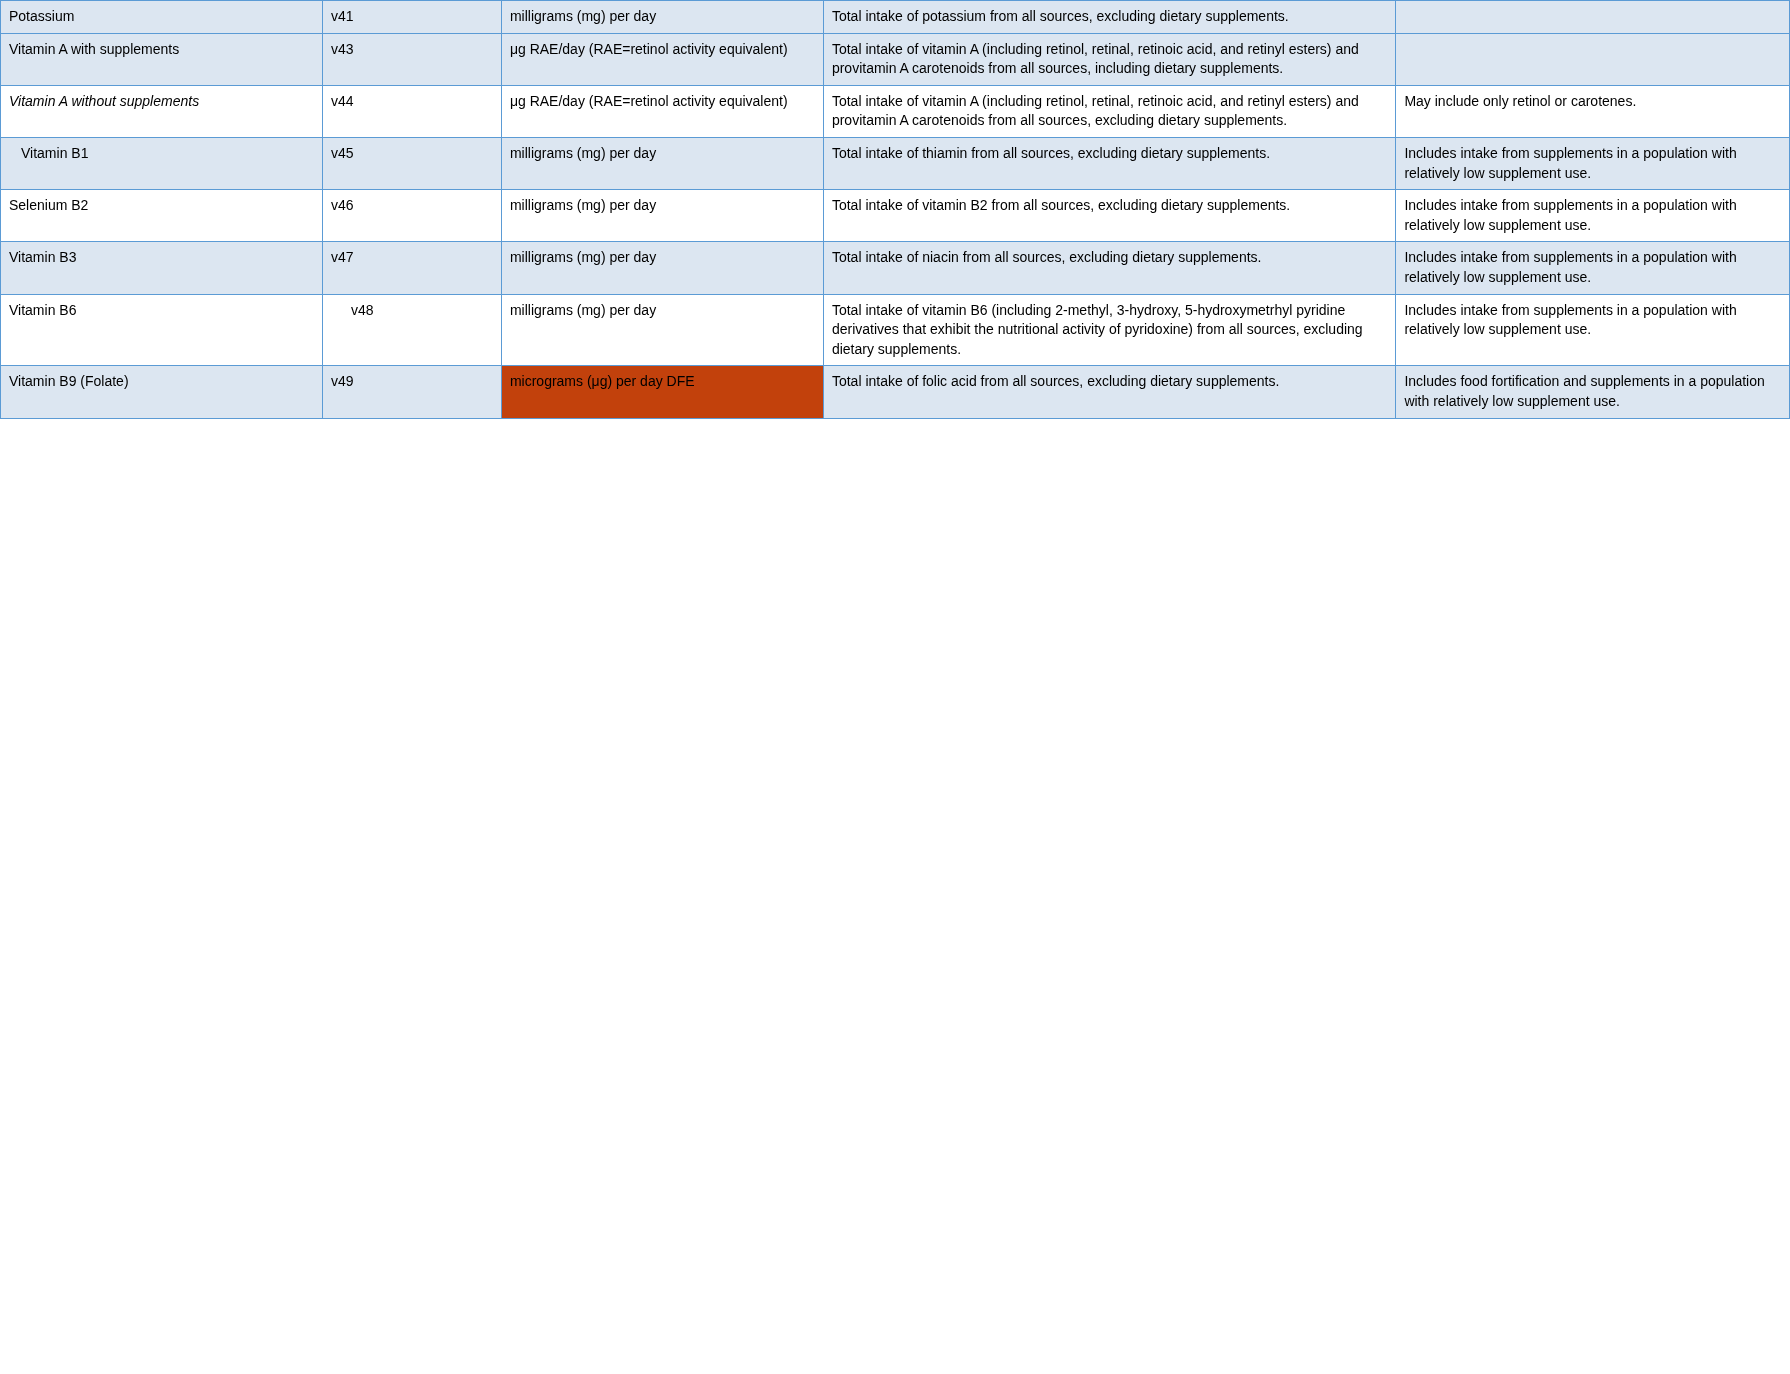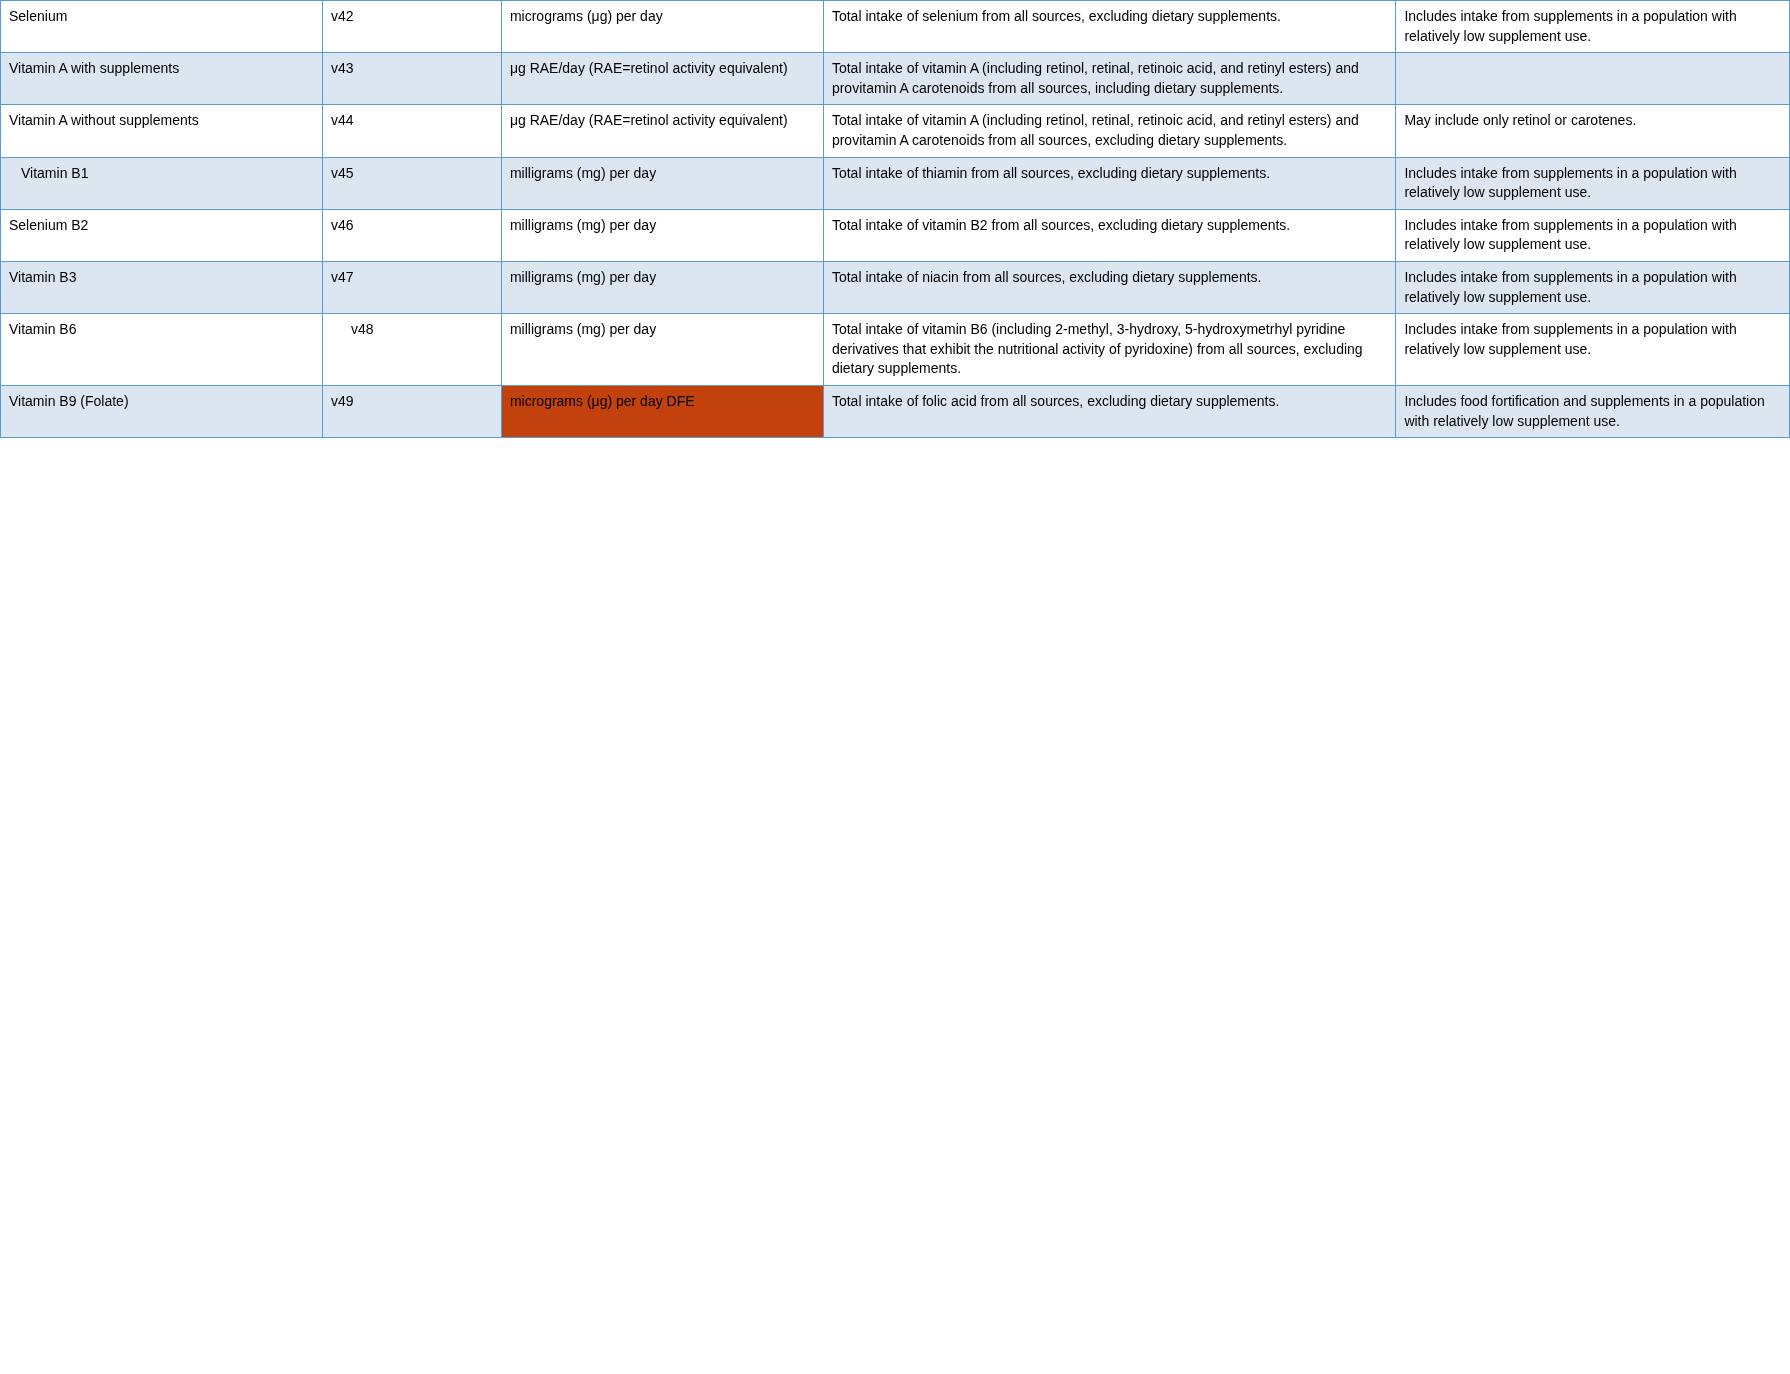--- a/index.html
+++ b/index.html
@@ -37,36 +37,36 @@
 
 <table>
   <colgroup>
     <col class="c1">
     <col class="c2">
     <col class="c3">
     <col class="c4">
     <col class="c5">
   </colgroup>
   <tbody id="table-body">
-      <tr>
-        <td style="background-color: rgb(255, 255, 255);">Selenium</td>
-        <td style="background-color: rgb(255, 255, 255);">v42</td>
-        <td style="background-color: rgb(255, 255, 255);">micrograms (μg) per day</td>
-        <td style="background-color: rgb(255, 255, 255);">Total intake of selenium from all sources, excluding dietary supplements.</td>
-        <td style="background-color: rgb(255, 255, 255);">Includes intake from supplements in a population with relatively low supplement use.</td>
+  <tr>
+        <td style="background-color: rgb(220, 230, 241);">Potassium</td>
+        <td style="background-color: rgb(220, 230, 241);">v41</td>
+        <td style="background-color: rgb(220, 230, 241);">milligrams (mg) per day</td>
+        <td style="background-color: rgb(220, 230, 241);">Total intake of potassium from all sources, excluding dietary supplements.</td>
+        <td style="background-color: rgb(220, 230, 241);"></td>
       </tr>
       <tr>
         <td style="background-color: rgb(220, 230, 241);">Vitamin A with supplements</td>
         <td style="background-color: rgb(220, 230, 241); margin-left: 32px;">v43</td>
         <td style="background-color: rgb(220, 230, 241);">μg RAE/day (RAE=retinol activity equivalent)</td>
         <td style="background-color: rgb(220, 230, 241);">Total intake of vitamin A (including retinol, retinal, retinoic acid, and retinyl esters) and provitamin A carotenoids from all sources, including dietary supplements.</td>
         <td style="background-color: rgb(220, 230, 241);"></td>
       </tr>
       <tr>
-        <td style="background-color: rgb(255, 255, 255);">Vitamin A without supplements</td>
+        <td style="background-color: rgb(255, 255, 255); font-style: italic;">Vitamin A without supplements</td>
         <td style="background-color: rgb(255, 255, 255); margin-top: 13px;">v44</td>
         <td style="background-color: rgb(255, 255, 255);">μg RAE/day (RAE=retinol activity equivalent)</td>
         <td style="background-color: rgb(255, 255, 255);">Total intake of vitamin A (including retinol, retinal, retinoic acid, and retinyl esters) and provitamin A carotenoids from all sources, excluding dietary supplements.</td>
         <td style="background-color: rgb(255, 255, 255);">May include only retinol or carotenes.</td>
       </tr>
       <tr>
         <td style="background-color: rgb(220, 230, 241); padding-left: 20px;">Vitamin B1</td>
         <td style="background-color: rgb(220, 230, 241);">v45</td>
         <td style="background-color: rgb(220, 230, 241);">milligrams (mg) per day</td>
         <td style="background-color: rgb(220, 230, 241);">Total intake of thiamin from all sources, excluding dietary supplements.</td>

